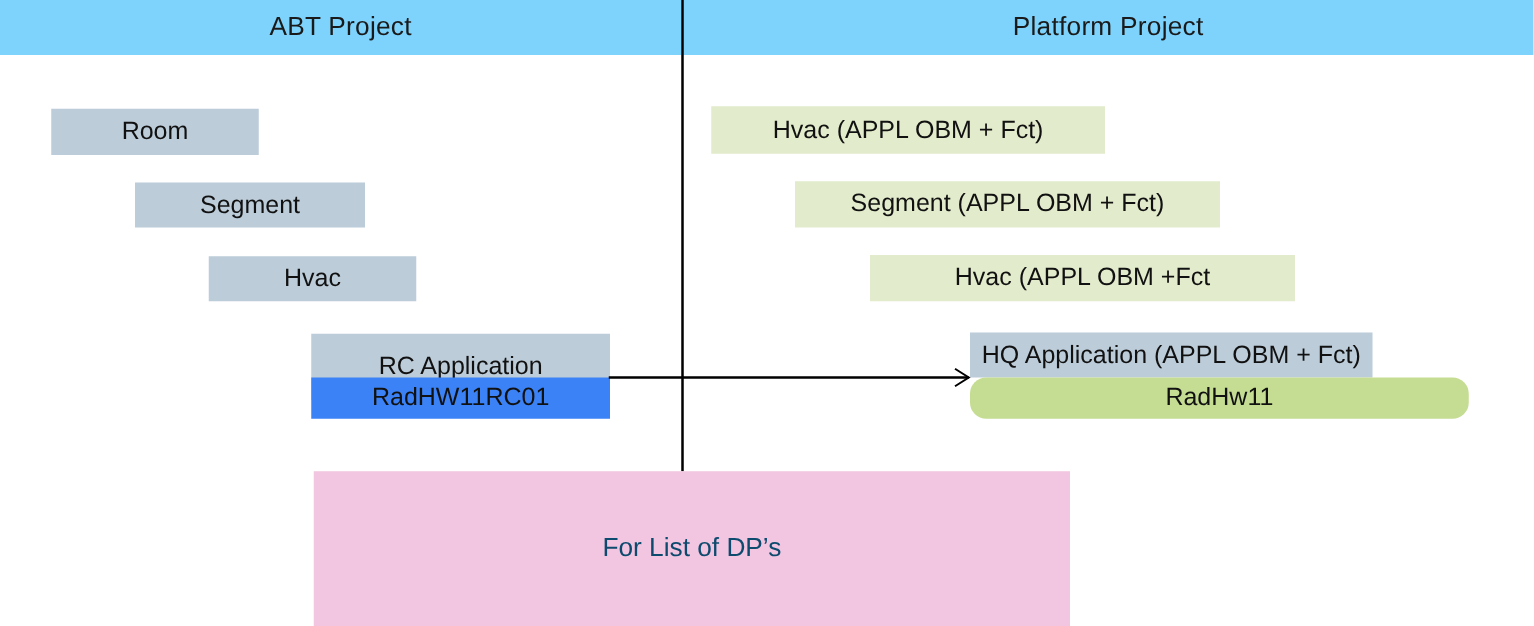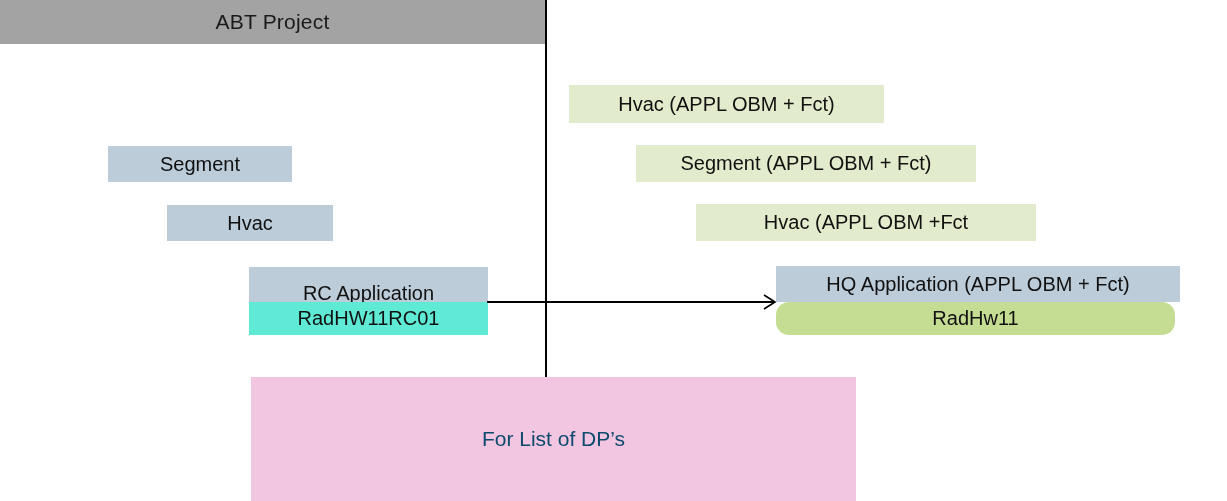--- a/index.html
+++ b/index.html
@@ -14,21 +14,21 @@
     position: relative;
     width: 1227px;
     height: 501px;
     background: #ffffff;
     overflow: hidden;
   }
   .header-bar {
     position: absolute;
     top: 0;
     height: 44px;
-    background: #a3a3a3;
+    background: #7dd3fc;
     display: flex;
     align-items: center;
     justify-content: center;
     font-size: 21px;
     color: #1a1a1a;
     letter-spacing: 0.2px;
   }
   #header-left  { left: 0px;   width: 545px; }
   #header-right { left: 546px; width: 681px; }
 
@@ -47,35 +47,35 @@
     align-items: center;
     justify-content: center;
     font-size: 20px;
     color: #111111;
     white-space: nowrap;
     box-sizing: border-box;
   }
   .fill-blue  { background: #bcccd9; }
   .fill-green { background: #e2ebcb; }
   .fill-olive { background: #c5dd92; border-radius: 13px; }
-  .fill-peach { background: #5eead4; text-align: center; }
+  .fill-peach { background: #3b82f6; text-align: center; }
   .fill-pink  { background: #f2c5e0; }
 
   
   #box-room     { left: 41px;  top: 87px;  width: 166px; height: 37px; }
   #box-segment  { left: 108px; top: 146px; width: 184px; height: 36px; }
   #box-hvac     { left: 167px; top: 205px; width: 166px; height: 36px; }
   #box-rc-app   { left: 249px; top: 267px; width: 239px; height: 53px; }
   #box-rc-code  { left: 249px; top: 302px; width: 239px; height: 33px; }
 
   
   #box-room-p    { left: 569px; top: 85px;  width: 315px; height: 38px; }
   #box-segment-p { left: 636px; top: 145px; width: 340px; height: 37px; }
   #box-hvac-p    { left: 696px; top: 204px; width: 340px; height: 37px; }
-  #box-hq-app    { left: 776px; top: 266px; width: 404px; height: 36px; }
+  #box-hq-app    { left: 776px; top: 266px; width: 322px; height: 36px; }
   #box-hq-code   { left: 776px; top: 302px; width: 399px; height: 33px; }
 
   
   #arrow-line {
     position: absolute;
     left: 487px;
     top: 301px;
     width: 288px;
     height: 2px;
     background: #000000;
@@ -106,23 +106,25 @@
     white-space: nowrap;
   }
 </style>
 </head>
 <body>
 
 <div id="canvas">
 
   <div class="header-bar" id="header-left">ABT Project</div>
 
+  <div class="header-bar" id="header-right">Platform Project</div>
 
   <div class="divider"></div>
 
+  <div class="node-box fill-blue" id="box-room">Room</div>
 
   <div class="node-box fill-blue" id="box-segment">Segment</div>
 
   <div class="node-box fill-blue" id="box-hvac">Hvac</div>
 
   <div class="node-box fill-blue" id="box-rc-app">RC Application</div>
 
   <div class="node-box fill-peach" id="box-rc-code">RadHW11RC01</div>
 
   <div class="node-box fill-green" id="box-room-p">Hvac (APPL OBM + Fct)</div>

